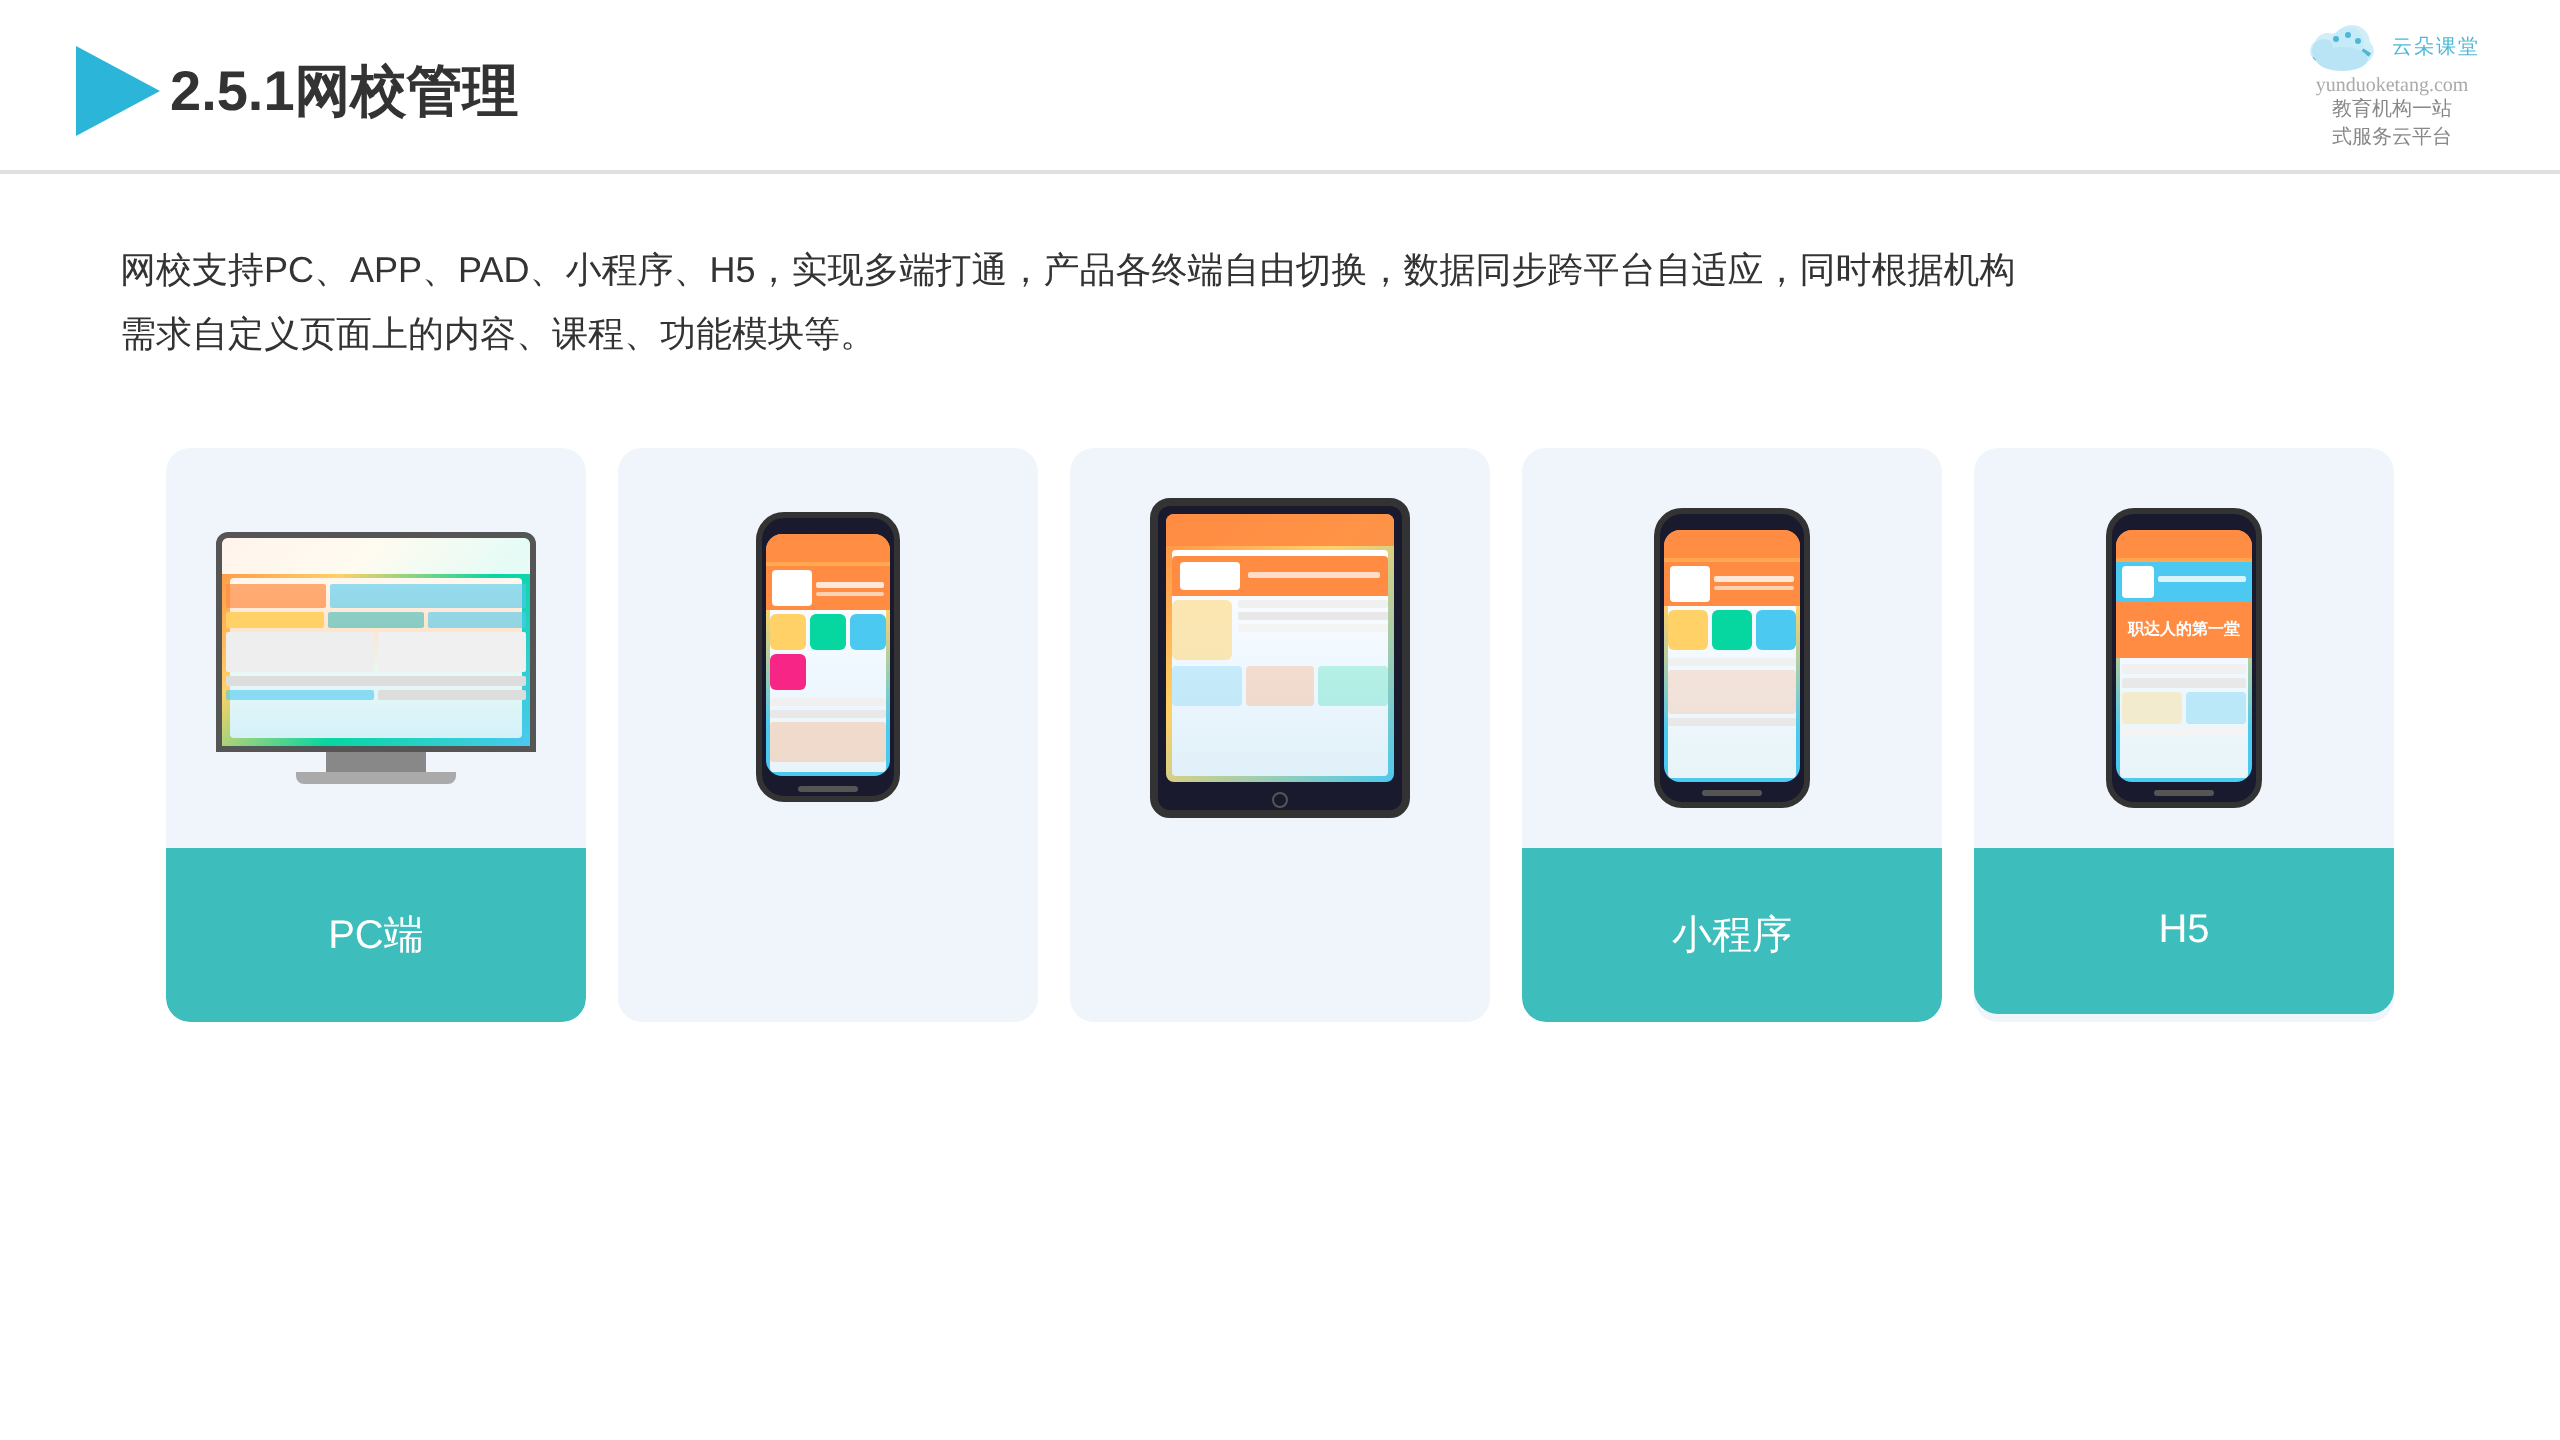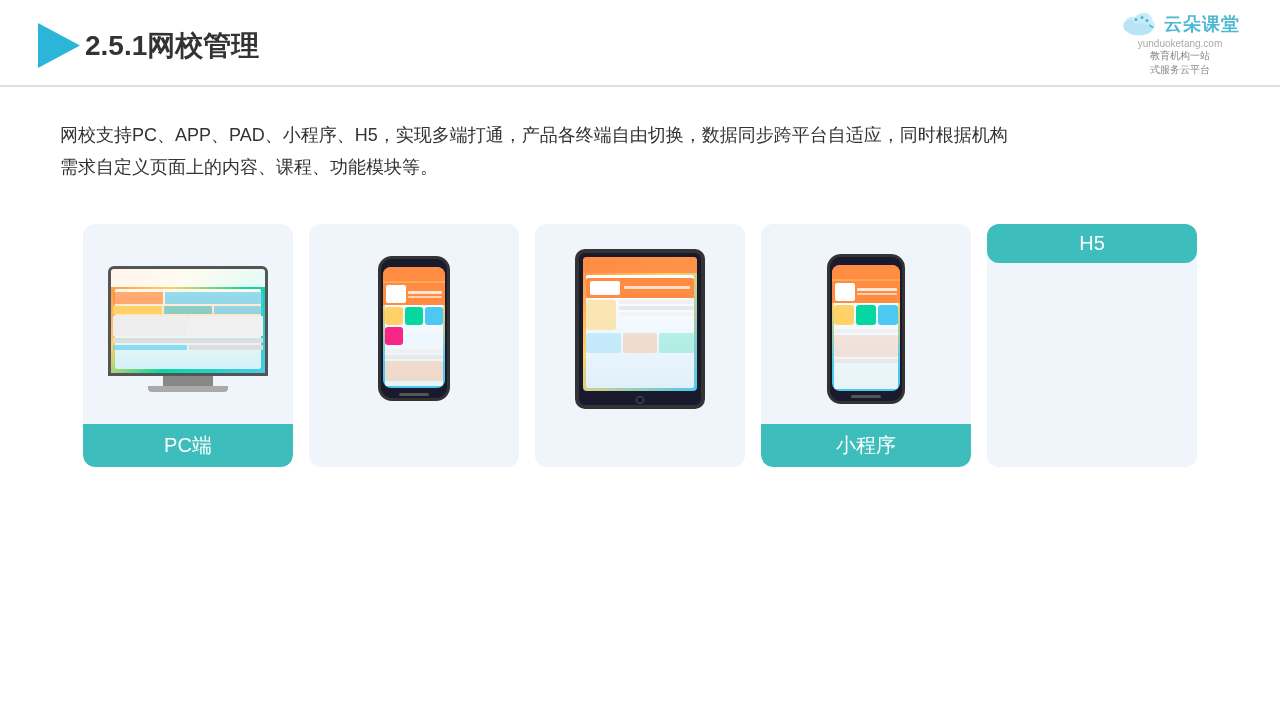--- a/index.html
+++ b/index.html
@@ -31,23 +31,23 @@
       align-items: center;
     }
 
     .brand-logo {
       display: flex;
       align-items: center;
       gap: 6px;
     }
 
     .brand-name {
-      font-size: 18px;
+      font-size: 10px;
       color: #4db8d4;
-      font-weight: 700;
+      font-weight: 400;
       letter-spacing: 1px;
     }
 
     
     .description {
       padding: 32px 60px 10px 60px;
       font-size: 18px;
       color: #333;
       line-height: 1.8;
     }
@@ -79,21 +79,21 @@
       padding: 20px 10px 10px;
     }
 
     .card-label {
       width: 100%;
       background: #3dbdbb;
       color: #fff;
       font-size: 20px;
       font-weight: 500;
       text-align: center;
-      padding: 8px 0;
+      padding: 30px 0;
       border-radius: 0 0 12px 12px;
     }
 
     
     
     .pc-monitor {
       display: flex;
       flex-direction: column;
       align-items: center;
     }
@@ -308,21 +308,21 @@
         <circle cx="10" cy="16" r="6" fill="#b8e4f5"></circle>
         <circle cx="22" cy="12" r="8" fill="#c5eaf8"></circle>
         <ellipse cx="19" cy="20" rx="13" ry="6" fill="#b8e4f5"></ellipse>
 
         <circle cx="16" cy="10" r="1.5" fill="#4db8d4"></circle>
         <circle cx="22" cy="8" r="1.5" fill="#4db8d4"></circle>
         <circle cx="27" cy="11" r="1.5" fill="#4db8d4"></circle>
       </svg>
       <span class="brand-name">云朵课堂</span>
     </div>
-    <div style="font-size:10px;color:#aaa;text-align:right;">yunduoketang.com</div>
+    <div style="font-size:10px;color:#aaa;text-align:right;font-family:Liberation Serif, serif;">yunduoketang.com</div>
     <div style="font-size:10px;color:#888;text-align:center;line-height:1.4;">教育机构一站<br>式服务云平台</div>
   </div>
 </div>
 
 <div class="description">
   网校支持PC、APP、PAD、小程序、H5，实现多端打通，产品各终端自由切换，数据同步跨平台自适应，同时根据机构<br>
   需求自定义页面上的内容、课程、功能模块等。
 </div>
 
 <div class="cards-container">
@@ -454,16 +454,46 @@
         </div>
         <div class="phone-home">
           <div class="phone-home-bar"></div>
         </div>
       </div>
     </div>
     <div class="card-label">小程序</div>
   </div>
 
   <div class="card">
+    <div class="card-image-area">
+      <div class="phone-device" style="width:78px;height:150px;">
+        <div class="phone-notch"></div>
+        <div class="phone-screen">
+          <div class="screen-content" style="top:16px;">
+            <div style="background:#4cc9f0;height:20px;display:flex;align-items:center;padding:2px 3px;gap:2px;">
+              <div style="width:16px;height:16px;background:#fff;border-radius:2px;"></div>
+              <div style="flex:1;">
+                <div style="height:3px;background:rgba(255,255,255,0.8);border-radius:1px;margin-bottom:2px;"></div>
+              </div>
+            </div>
+            <div style="background:#ff8c42;height:28px;display:flex;align-items:center;justify-content:center;">
+              <div style="color:#fff;font-size:8px;font-weight:bold;white-space:nowrap;">职达人的第一堂</div>
+            </div>
+            <div style="padding:3px;display:flex;flex-direction:column;gap:2px;">
+              <div style="height:5px;background:#f0f0f0;border-radius:1px;"></div>
+              <div style="height:5px;background:#e8e8e8;border-radius:1px;"></div>
+              <div style="display:flex;gap:2px;">
+                <div style="height:16px;flex:1;background:#ffd16650;border-radius:2px;"></div>
+                <div style="height:16px;flex:1;background:#4cc9f050;border-radius:2px;"></div>
+              </div>
+              <div style="height:4px;background:#f4f4f4;border-radius:1px;"></div>
+            </div>
+          </div>
+        </div>
+        <div class="phone-home">
+          <div class="phone-home-bar"></div>
+        </div>
+      </div>
+    </div>
     <div class="card-label">H5</div>
   </div>
 
 </div>
 
 </body></html>

